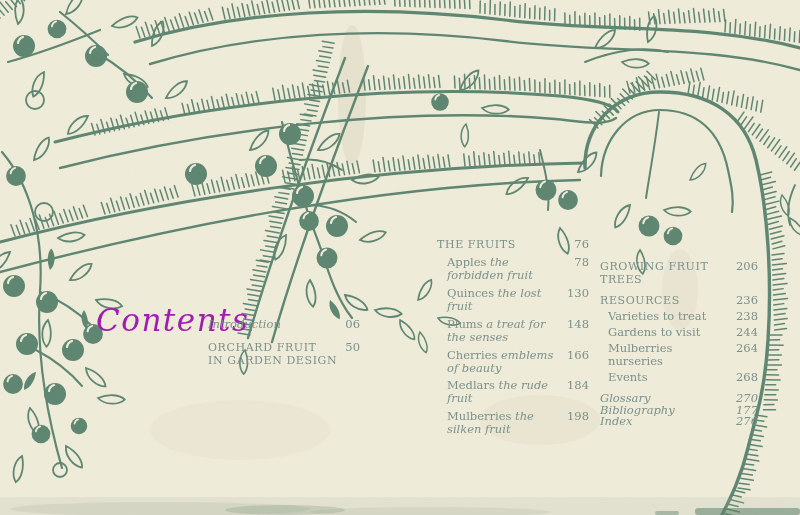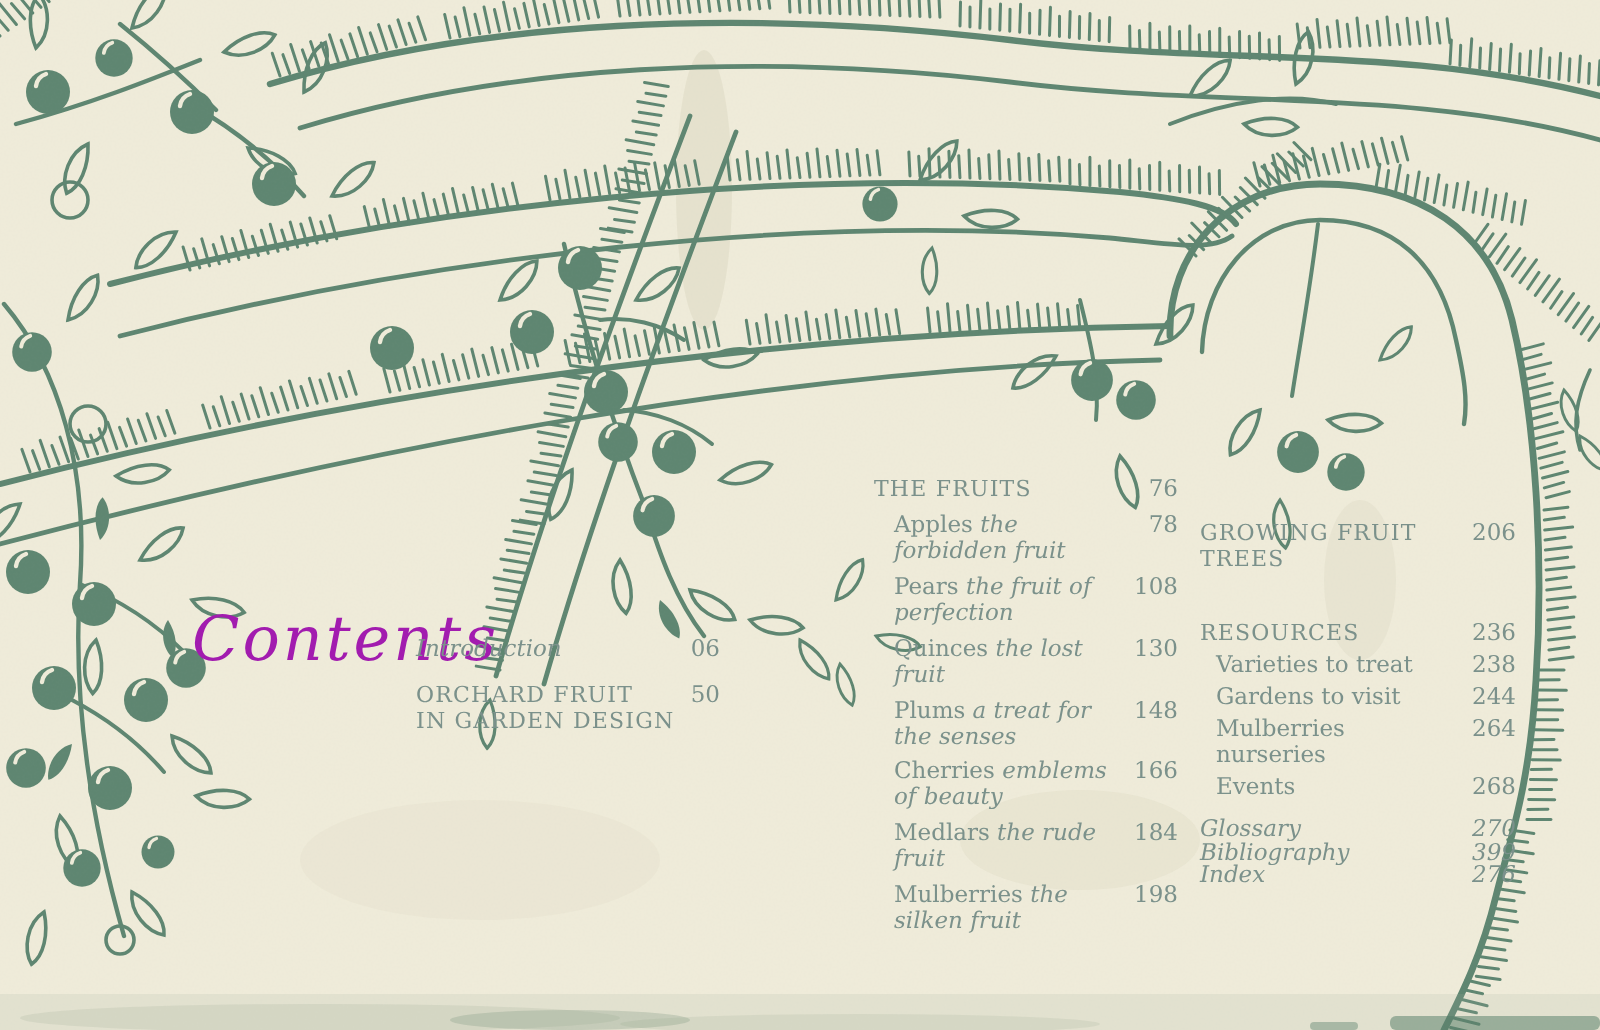--- a/index.html
+++ b/index.html
@@ -21,21 +21,21 @@
   .caps{font-size:11px;letter-spacing:.6px;}
   .pre{white-space:pre-line;}
   .it{font-style:italic;}
   .col-left{left:208px;top:318px;width:152px;}
   .col-left .row{margin-bottom:10px;}
   .col-left .row + .row{margin-bottom:8px;}
   .col-fruits{left:437px;top:238px;width:152px;}
   .col-fruits .row{margin-bottom:4.9px;}
   .col-fruits .indent{padding-left:10px;}
   .col-right{left:600px;top:260px;width:158px;}
-  .col-right .row-growing{margin-bottom:24px;justify-content:space-between;}
+  .col-right .row-growing{margin-bottom:8px;justify-content:space-between;}
   .col-right .row-resources{margin-bottom:3px;gap:36px;}
   .col-right .sub{padding-left:8px;margin-bottom:3px;}
   .col-right .sub-last{margin-bottom:9px;}
   .col-right .bm{line-height:11.5px;}
 </style>
 </head>
 <body>
 
 <div class="page">
 
@@ -258,24 +258,20 @@
   <div class="col col-fruits">
     <div class="row">
       <span class="caps">THE FRUITS</span>
       <span class="pg">76</span>
     </div>
     <div class="row indent">
       <span><span>Apples</span> <span class="it">the forbidden fruit</span></span>
       <span class="pg">78</span>
     </div>
     <div class="row indent">
-      <span><span>Pears</span> <span class="it">the fruit of perfection</span></span>
-      <span class="pg">108</span>
-    </div>
-    <div class="row indent">
       <span><span>Quinces</span> <span class="it">the lost fruit</span></span>
       <span class="pg">130</span>
     </div>
     <div class="row indent">
       <span><span>Plums</span> <span class="it">a treat for the senses</span></span>
       <span class="pg">148</span>
     </div>
     <div class="row indent">
       <span><span>Cherries</span> <span class="it">emblems of beauty</span></span>
       <span class="pg">166</span>
@@ -314,21 +310,21 @@
     <div class="row sub sub-last">
       <span>Events</span>
       <span class="pg">268</span>
     </div>
     <div class="row bm">
       <span class="it">Glossary</span>
       <span class="pg it">270</span>
     </div>
     <div class="row bm">
       <span class="it">Bibliography</span>
-      <span class="pg it">399</span>
+      <span class="pg it">177</span>
     </div>
     <div class="row bm">
       <span class="it">Index</span>
       <span class="pg it">276</span>
     </div>
   </div>
 
 </div>
 
 </body></html>

